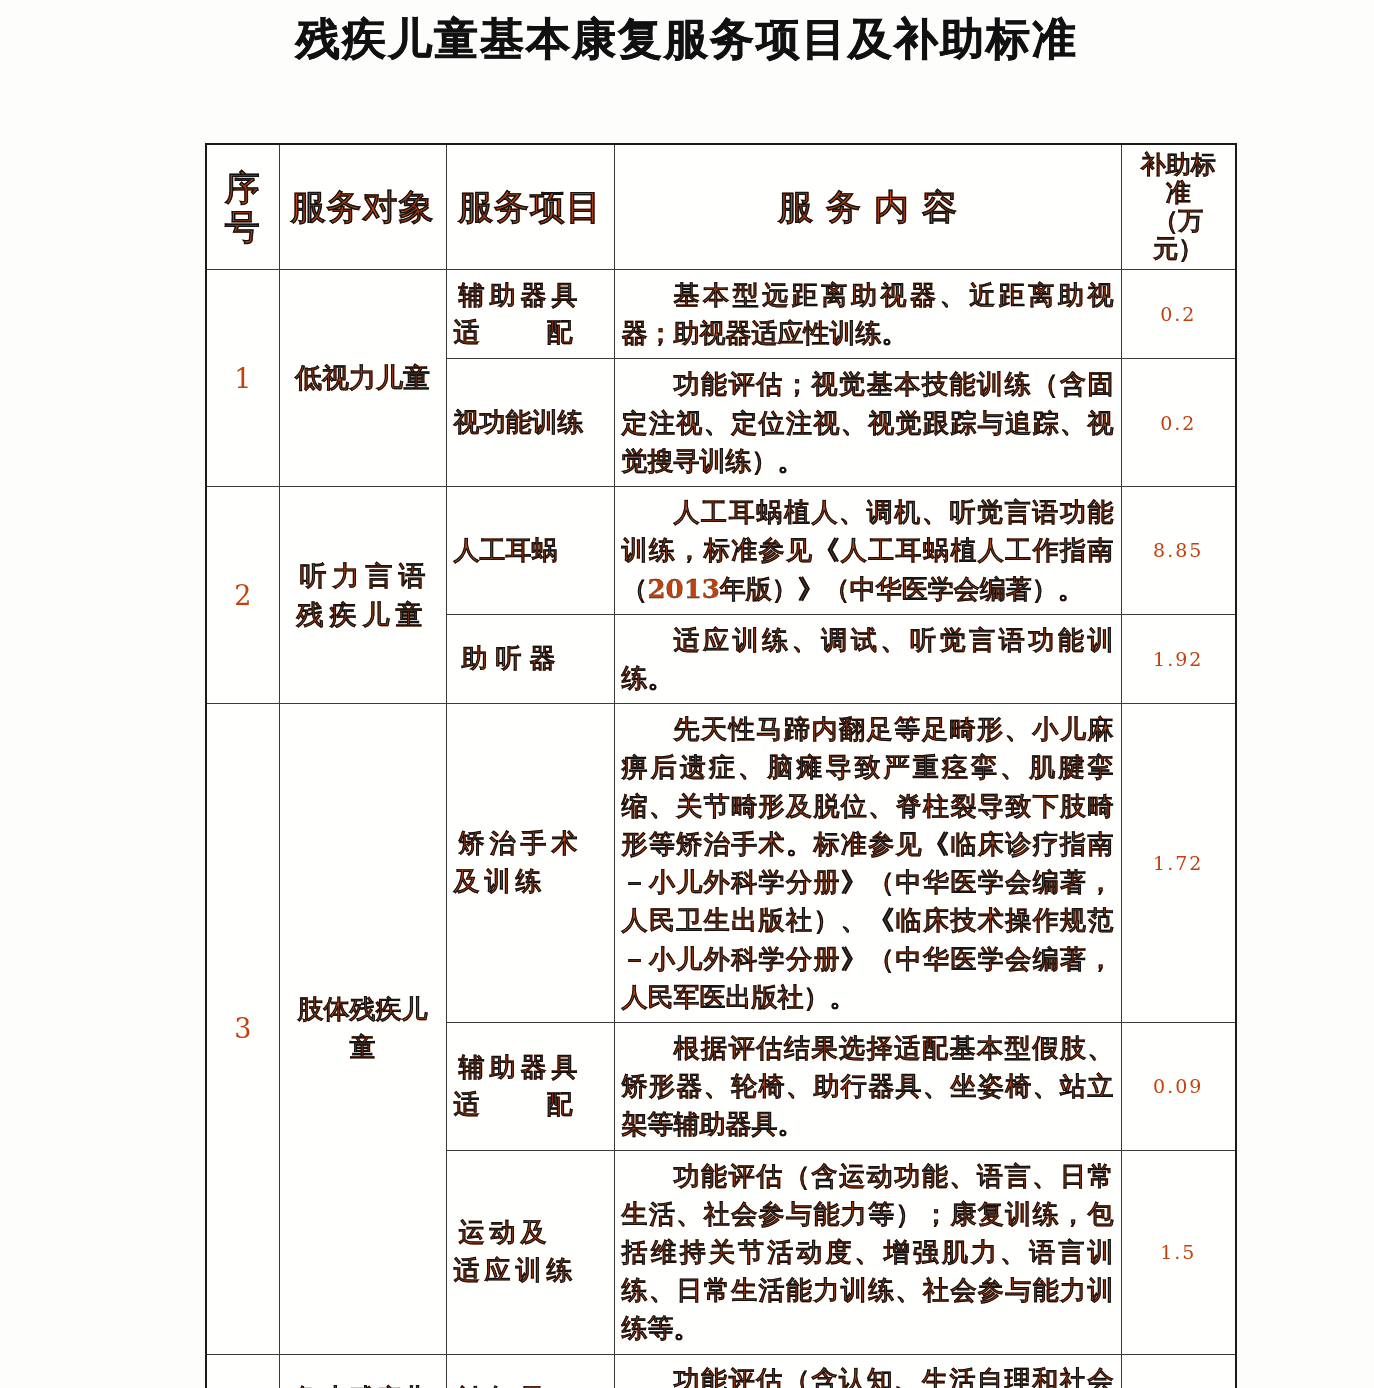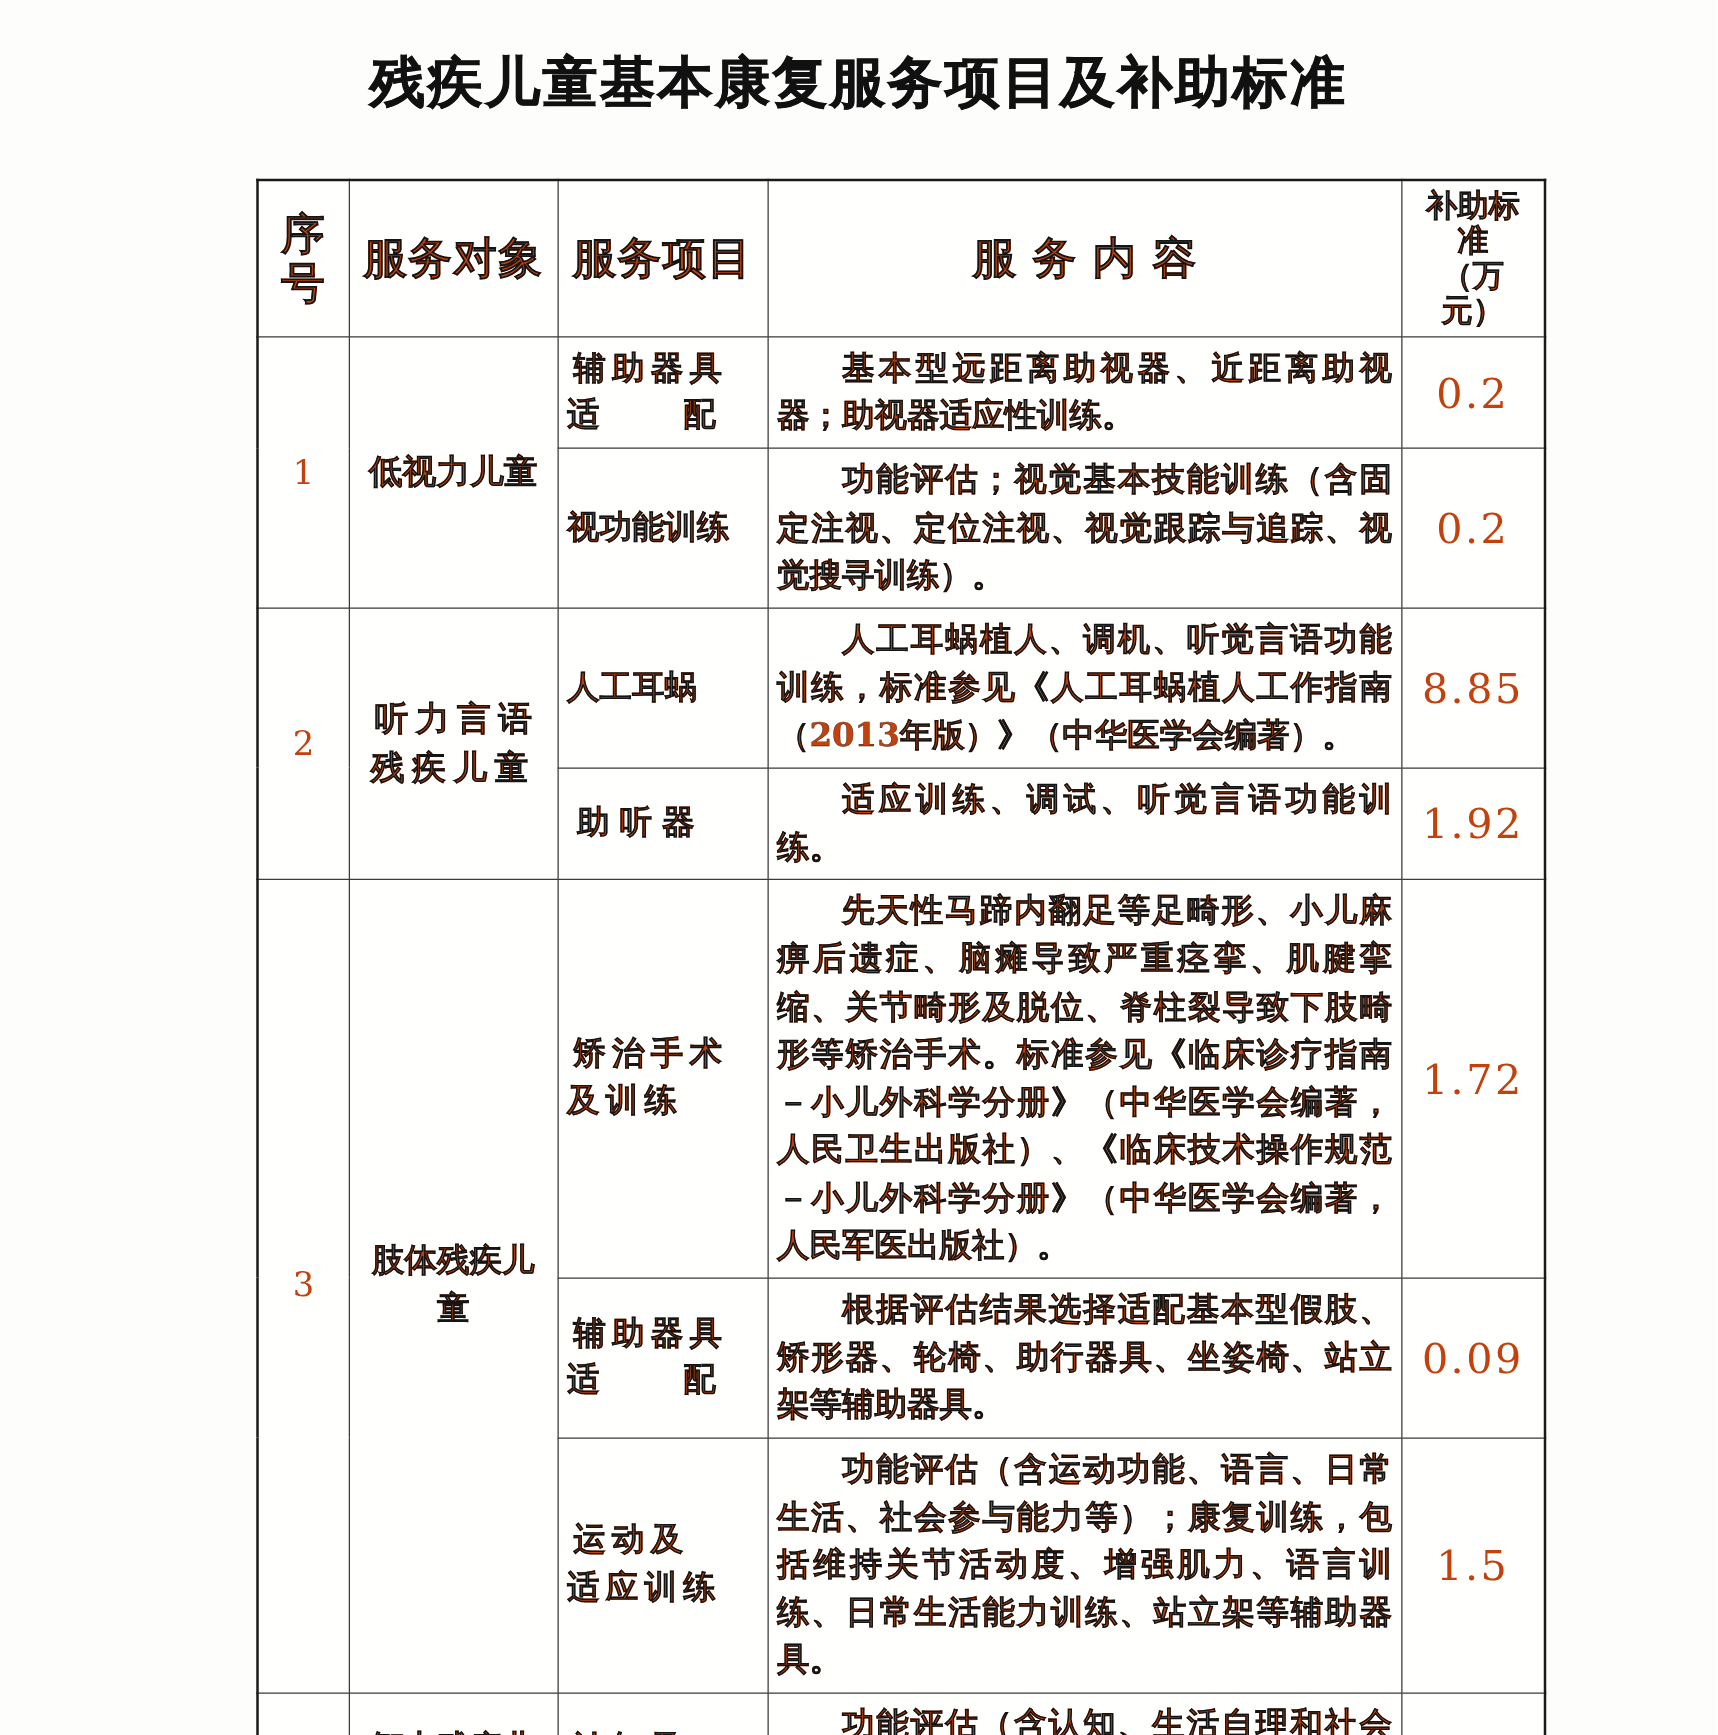--- a/index.html
+++ b/index.html
@@ -17,22 +17,22 @@
   }
 
   
   .doc-title {
     text-align: center;
     font-family: "DejaVu Serif", "Liberation Serif", serif;
     font-weight: 700;
     font-size: 44px;
     letter-spacing: 2px;
     color: #111;
-    margin: 16px;
-    padding-top: 26px;
+    margin: 0;
+    padding-top: 14px;
     line-height: 1.15;
     -webkit-text-stroke: 0.6px #111;
   }
 
   
   .table-wrap {
     position: absolute;
     left: 205px;
     top: 143px;
     width: 1030px;
@@ -120,21 +120,21 @@
     line-height: 1.47;
     text-indent: 52px;
     -webkit-text-stroke: 0.28px #141414;
     padding-left: 9px;
     padding-right: 9px;
   }
 
   td.cell-amount {
     text-align: center;
     font-family: "DejaVu Serif", "Liberation Serif", serif;
-    font-size: 33px;
+    font-size: 19px;
     letter-spacing: 2px;
     color: #1c1c1c;
   }
 </style>
 </head>
 <body>
 
 <h1 class="doc-title">残疾儿童基本康复服务项目及补助标准</h1>
 
 <div class="table-wrap">
@@ -196,21 +196,21 @@
       </tr>
       <tr>
         <td class="cell-item wide" style="white-space:pre-line">辅助器具
 适　　配</td>
         <td class="cell-content">根据评估结果选择适配基本型假肢、矫形器、轮椅、助行器具、坐姿椅、站立架等辅助器具。</td>
         <td class="cell-amount">0.09</td>
       </tr>
       <tr>
         <td class="cell-item wide" style="white-space:pre-line">运动及
 适应训练</td>
-        <td class="cell-content">功能评估（含运动功能、语言、日常生活、社会参与能力等）；康复训练，包括维持关节活动度、增强肌力、语言训练、日常生活能力训练、站立架等辅助器具。</td>
+        <td class="cell-content">功能评估（含运动功能、语言、日常生活、社会参与能力等）；康复训练，包括维持关节活动度、增强肌力、语言训练、日常生活能力训练、社会参与能力训练等。</td>
         <td class="cell-amount">1.5</td>
       </tr>
 
       <tr>
         <td class="cell-no">4</td>
         <td class="cell-target" style="font-size:26px;letter-spacing:0">智力残疾儿童</td>
         <td class="cell-item wide" style="white-space:pre-line">认知及
 适应训练</td>
         <td class="cell-content">功能评估（含认知、生活自理和社会适应能力等）；康复训练，包括认知、生活自理和社会适应能力训练等。</td>
         <td class="cell-amount">1.5</td>

